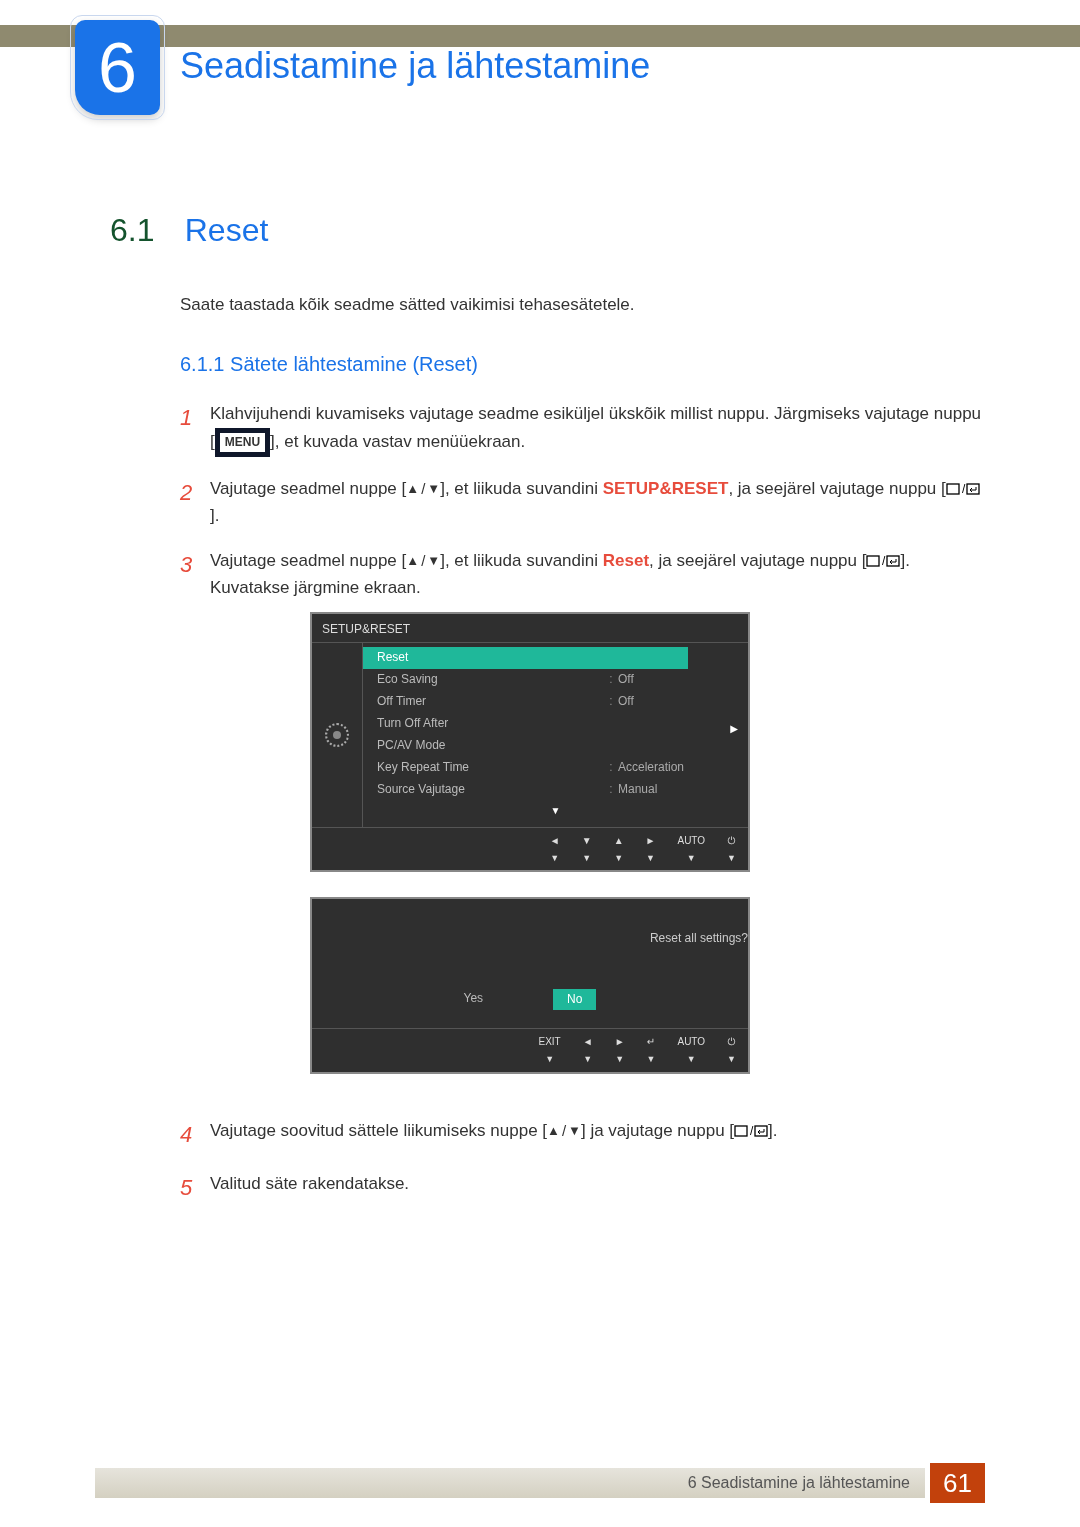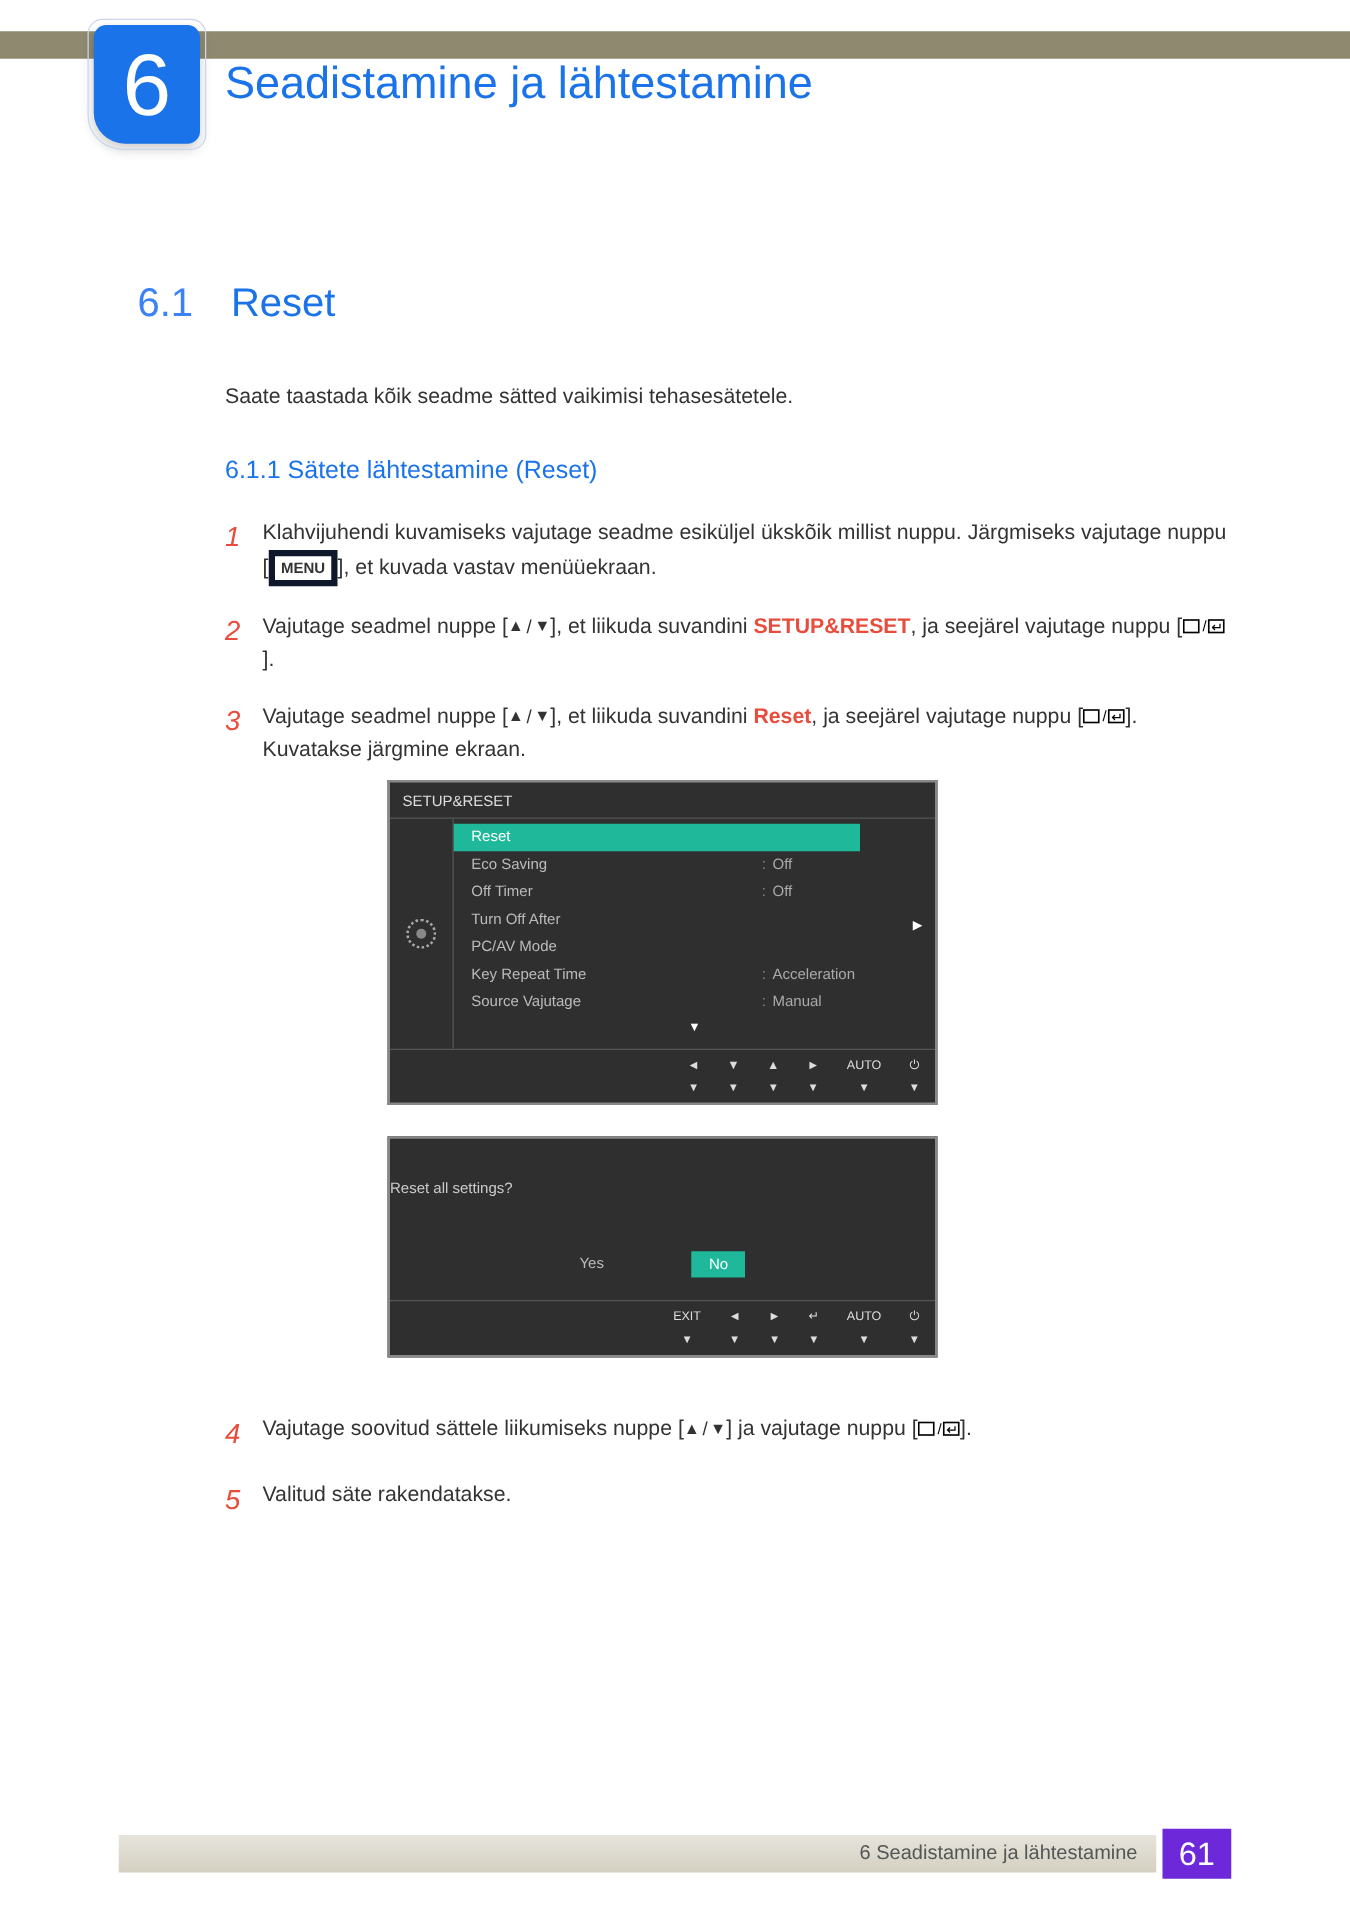--- a/index.html
+++ b/index.html
@@ -54,26 +54,25 @@
     font-size: 36px;
     font-weight: 400;
     color: #1a73e8;
   }
   .content {
     padding: 95px 95px 0 110px;
     font-size: 17px;
     line-height: 1.6;
   }
   .sec-num {
-    color: #3b82f6;
+    color: #14532d;
     font-size: 32px;
     font-weight: 500;
     display: inline-block;
     width: 70px;
-    margin-top: 12px;
   }
   .sec-title {
     color: #1a73e8;
     font-size: 32px;
     font-weight: 500;
   }
   .intro {
     margin: 35px 0 30px 70px;
     color: #333;
   }
@@ -208,21 +207,21 @@
     padding: 5px 12px;
     border-top: 1px solid #555;
     color: #ddd;
     font-size: 9px;
     align-items: center;
   }
   .osd-footer .fi { display: flex; flex-direction: column; align-items: center; gap: 2px; }
   .osd-footer .fi .glyph { font-size: 10px; }
   .osd2 .osd-body2 {
     padding: 30px 0 18px 0;
-    text-align: left;
+    text-align: right;
   }
   .osd2 .q {
     color: #ccc;
     font-size: 12px;
     margin-bottom: 22px;
   }
   .osd2 .yn {
     display: flex;
     justify-content: center;
     gap: 70px;
@@ -254,21 +253,21 @@
     padding-right: 15px;
     color: #555;
     font-size: 16px;
   }
   .footer-page {
     position: absolute;
     right: 95px;
     top: 0;
     width: 55px;
     height: 40px;
-    background: #6d28d9;
+    background: #c2410c;
     color: #fff;
     display: flex;
     align-items: center;
     justify-content: center;
     font-size: 26px;
     font-weight: 400;
   }
 </style>
 </head>
 <body>

